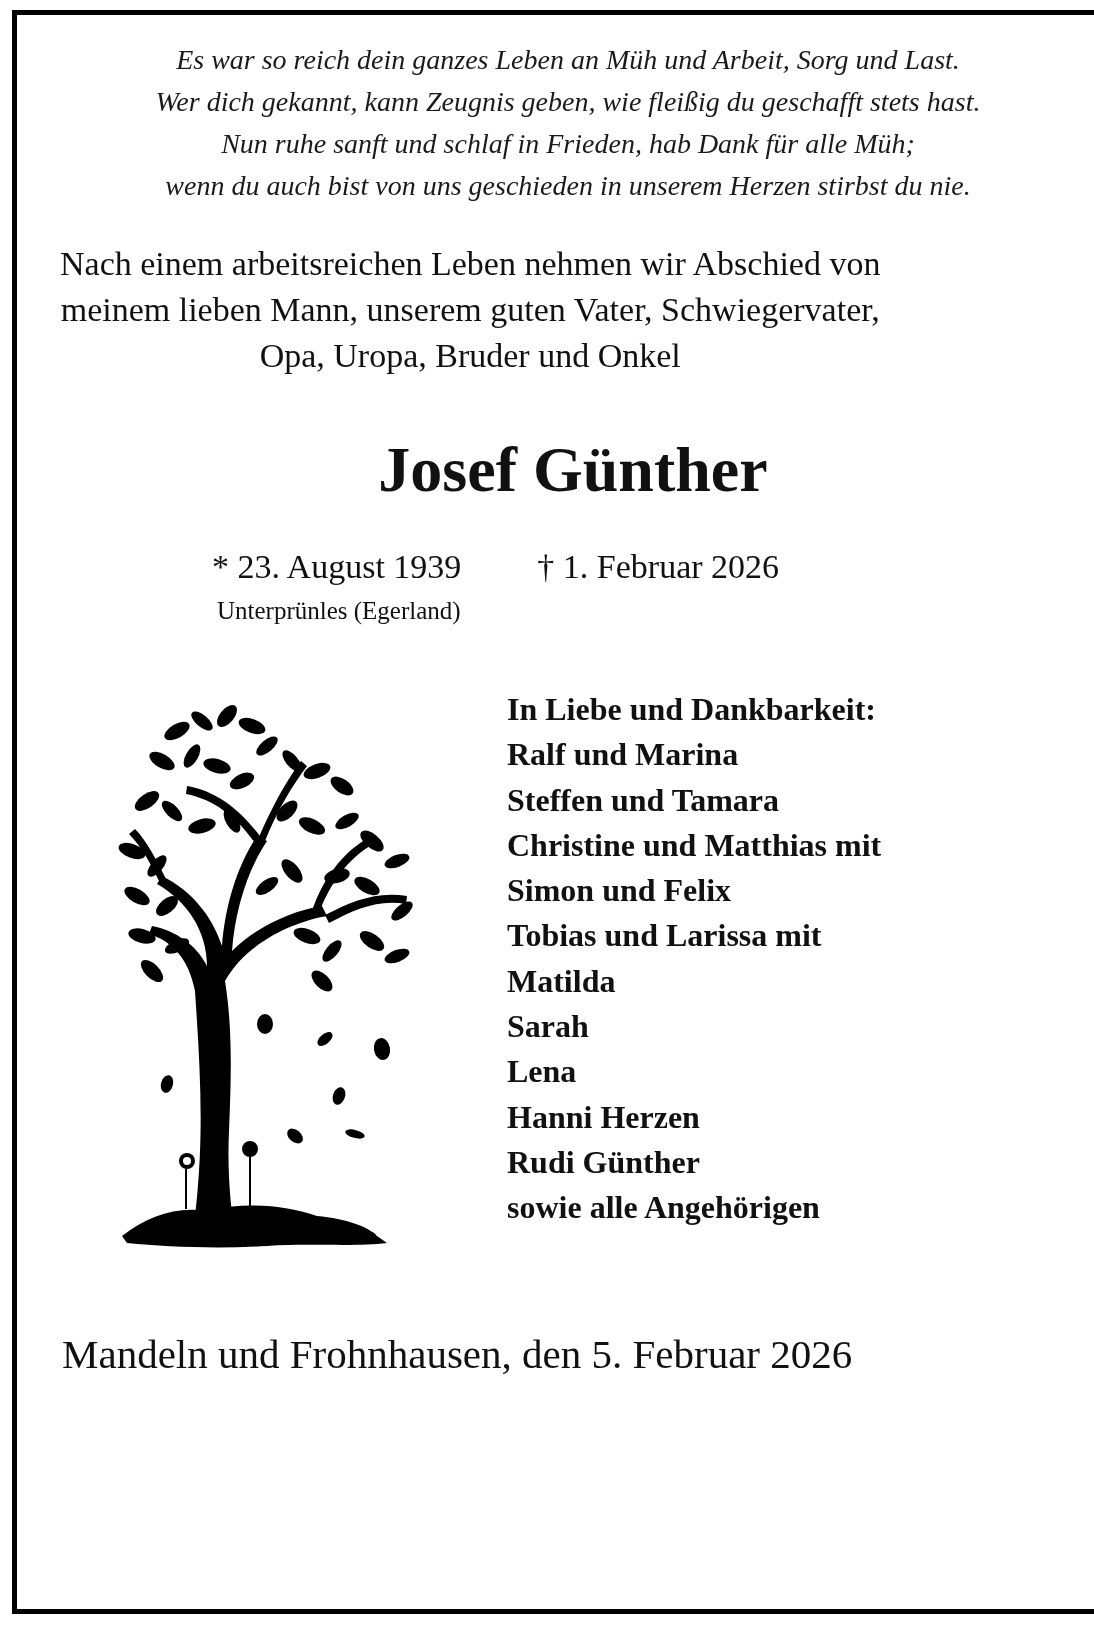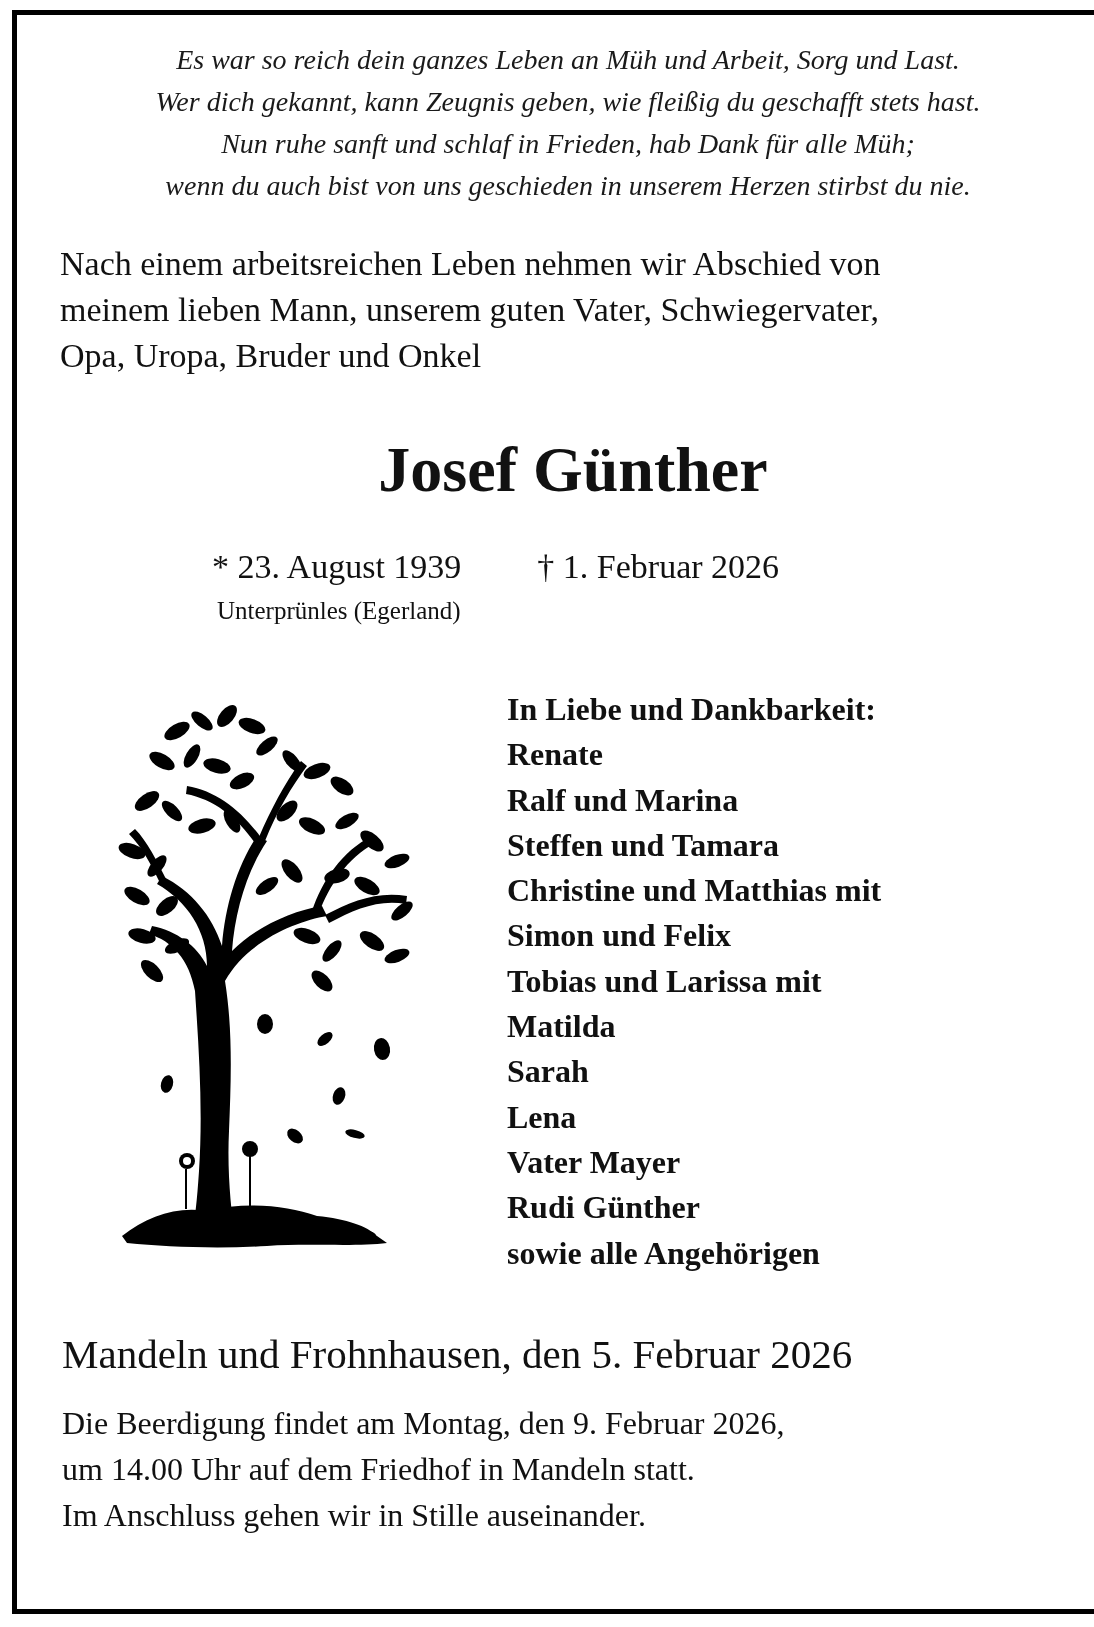--- a/index.html
+++ b/index.html
@@ -3,21 +3,21 @@
 <meta charset="utf-8">
 <style>
   html, body { margin: 0; padding: 0; background: #ffffff; }
   body { width: 1094px; height: 1627px; position: relative; overflow: hidden;
          font-family: "Liberation Serif", "DejaVu Serif", serif; color: #111; }
   .frame { position: absolute; left: 12px; top: 10px; width: 1058px; height: 1594px;
            border: 5px solid #000; background: #fff; padding-left: 44px; }
   .poem { position: absolute; left: 0; right: 0; top: 24px; text-align: center;
           font-style: italic; font-size: 28px; line-height: 42px; color: #1a1a1a; }
   .poem div { white-space: nowrap; }
-  .intro { position: absolute; left: 43px; top: 226px; font-size: 34px; line-height: 46px; white-space: nowrap; }
+  .intro { position: absolute; left: 43px; top: 226px; font-size: 34px; line-height: 46px; white-space: nowrap; text-align: center; }
   .name { position: absolute; left: 0; right: 0; top: 405px; text-align: center;
           font-weight: bold; font-size: 64px; line-height: 100px; padding-left: 10px; }
   .dates { position: absolute; left: 195px; top: 530px; font-size: 34px; line-height: 44px; white-space: nowrap; }
   .dates .death { margin-left: 76px; }
   .birthplace { position: absolute; left: 200px; top: 580px; font-size: 25px; line-height: 32px; white-space: nowrap; }
   .tree { position: absolute; left: 90px; top: 676px; width: 320px; height: 570px; }
   .mourners { position: absolute; left: 490px; top: 672px; font-size: 32px; line-height: 45.3px; white-space: nowrap; }
   .mourners .lead { font-weight: bold; }
   .mourners .m { font-weight: bold; }
   .place-date { position: absolute; left: 45px; top: 1317px; font-size: 41px; line-height: 44px; white-space: nowrap; }
@@ -114,35 +114,29 @@
       <circle cx="143" cy="458" r="8"></circle>
       <rect x="142" y="465" width="2" height="50"></rect>
       <path d="M15 545 C40 525 70 515 100 520 C140 510 180 515 210 525 C240 528 260 535 270 545 L280 552 C250 556 200 552 160 555 C110 558 60 556 20 552 Z"></path>
       <ellipse cx="230" cy="548" rx="10" ry="5"></ellipse>
       <ellipse cx="260" cy="545" rx="9" ry="5"></ellipse>
     </g>
   </svg>
 
   <div class="mourners">
     <div class="lead">In Liebe und Dankbarkeit:</div>
-    <div class="m">Renate</div>
     <div class="m">Ralf und Marina</div>
     <div class="m">Steffen und Tamara</div>
     <div class="m">Christine und Matthias mit</div>
     <div class="m">Simon und Felix</div>
     <div class="m">Tobias und Larissa mit</div>
     <div class="m">Matilda</div>
     <div class="m">Sarah</div>
     <div class="m">Lena</div>
-    <div class="m">Vater Mayer</div>
+    <div class="m">Hanni Herzen</div>
     <div class="m">Rudi Günther</div>
     <div class="m">sowie alle Angehörigen</div>
   </div>
 
   <div class="place-date">Mandeln und Frohnhausen, den 5. Februar 2026</div>
 
-  <div class="funeral">
-    <div>Die Beerdigung findet am Montag, den 9. Februar 2026,</div>
-    <div>um 14.00 Uhr auf dem Friedhof in Mandeln statt.</div>
-    <div>Im Anschluss gehen wir in Stille auseinander.</div>
-  </div>
 
 </div>
 
 </body></html>

